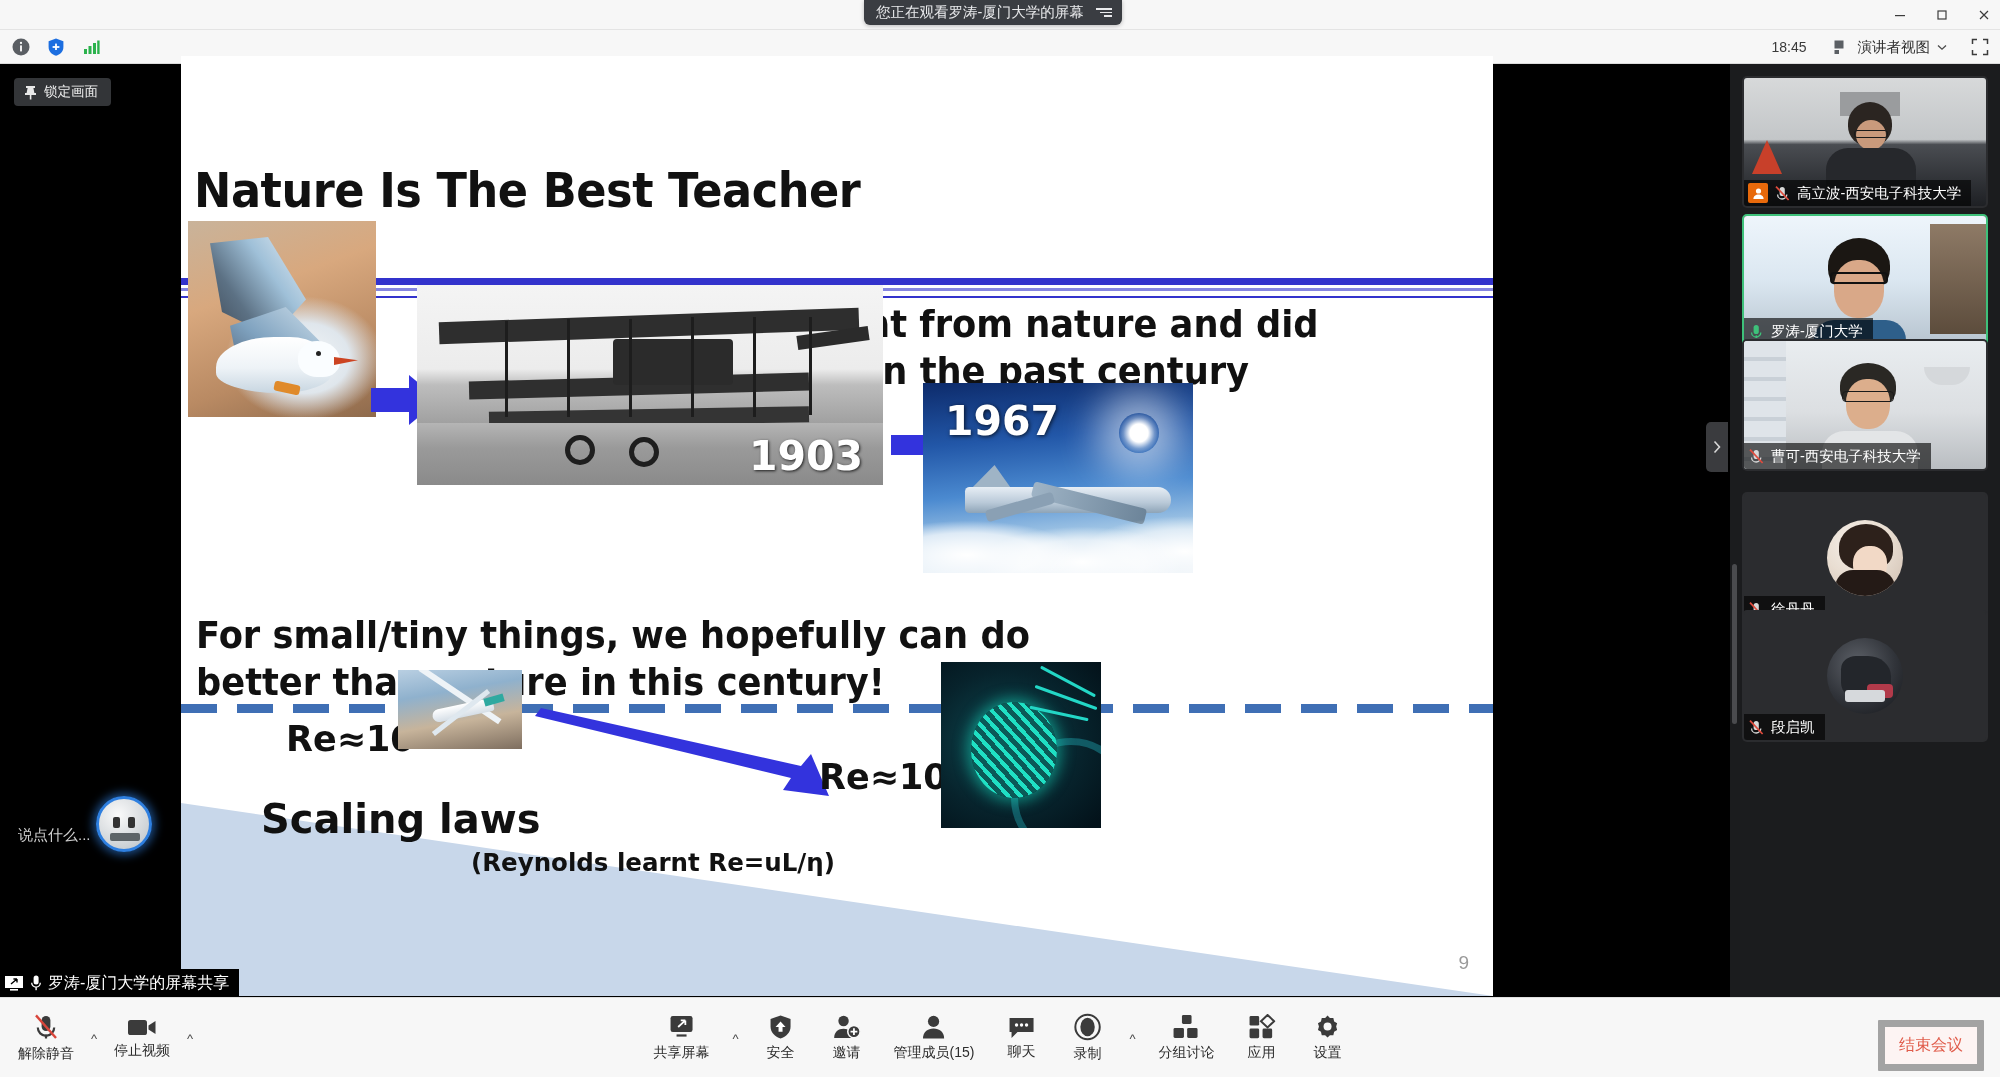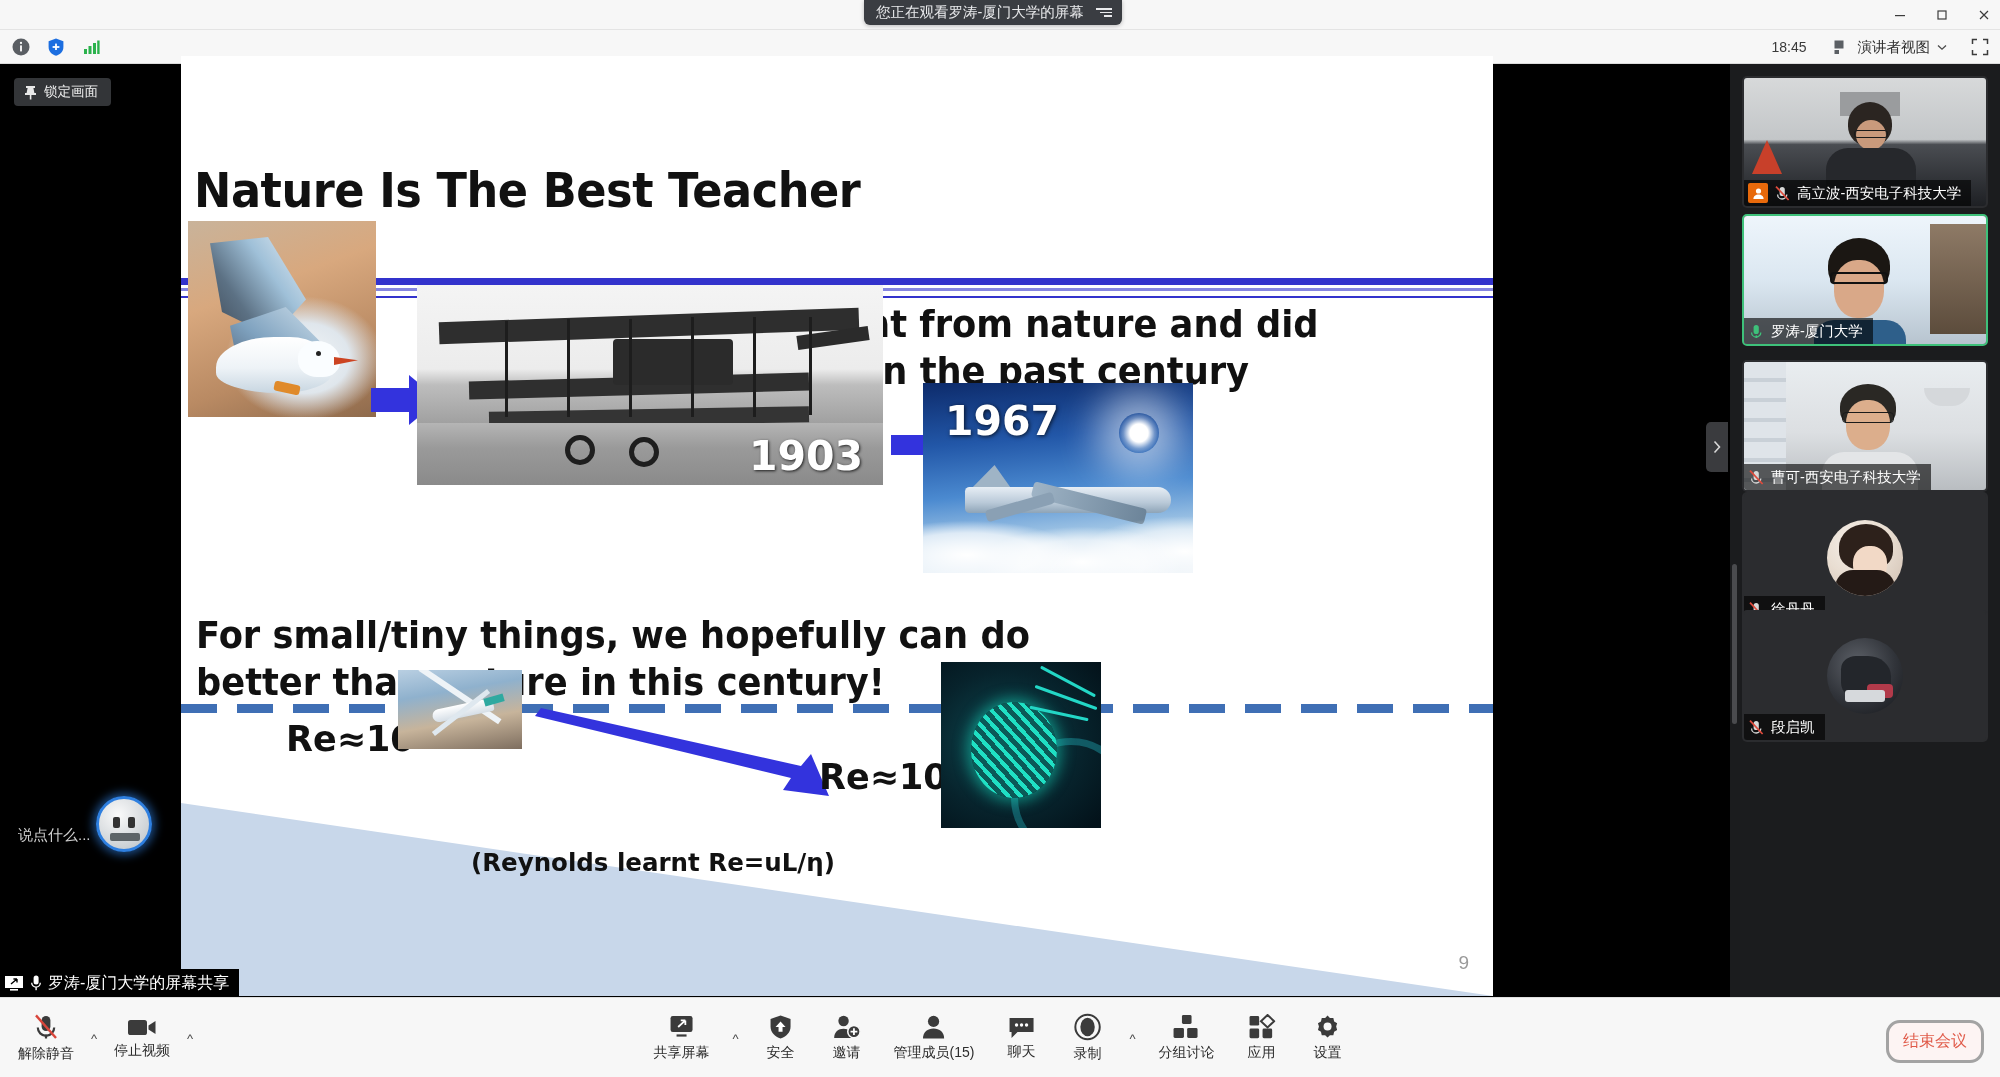--- a/index.html
+++ b/index.html
@@ -264,22 +264,22 @@
 
   
   .toolbar { position:absolute; left:0; top: 997px; width: 2000px; height: 80px; background:#f7f7f7; border-top:1px solid #e0e0e0; }
   .tb-item { display:flex; flex-direction:column; align-items:center; justify-content:center; gap: 4px; cursor:pointer; padding: 4px 10px; border-radius:6px; min-width: 58px; }
   .tb-label { font-size: 14px; color:#2d2d2d; white-space:nowrap; }
   .tb-left { position:absolute; left: 8px; top: 4px; height: 72px; display:flex; align-items:center; gap: 2px; }
   .tb-center { position:absolute; left: 50%; transform: translateX(-50%); top: 4px; height: 72px; display:flex; align-items:center; gap: 8px; }
   .caret-up { width:16px; height:72px; display:flex; align-items:center; justify-content:center; color:#4a4a4a; font-size: 13px; cursor:pointer; }
   .end-btn {
     position:absolute; right: 16px; top: 22px;
-    border: 3px solid #a3a3a3; background:#fdf4f3; color:#e05b4a;
-    border-radius: 14px; font-size: 16px; padding: 8px 14px; cursor:pointer;
+    border: 7px solid #a3a3a3; background:#fdf4f3; color:#e05b4a;
+    border-radius: 1px; font-size: 16px; padding: 8px 14px; cursor:pointer;
   }
   svg { display:block; }
 </style>
 </head>
 <body>
 
 <div id="app">
 
   <div class="titlebar">
     <div class="win-btns">
@@ -459,20 +459,21 @@
         </div>
 
         <div class="micro-img">
           <div class="ring"></div>
           <div class="cell"></div>
           <div class="fl" style="left:96px; top:18px; width:62px; transform:rotate(28deg);"></div>
           <div class="fl" style="left:92px; top:34px; width:66px; transform:rotate(20deg);"></div>
           <div class="fl" style="left:88px; top:50px; width:60px; transform:rotate(12deg);"></div>
         </div>
 
+        <div class="scaling">Scaling laws</div>
         <div class="reynolds">(Reynolds learnt Re=uL/η)</div>
         <div class="slide-num">9</div>
       </div>
     </div>
 
     <div class="chat-widget">
       <span class="chat-ph">说点什么...</span>
       <span class="chat-caret">‹</span>
       <div class="chat-face">
         <span class="e l"></span>
@@ -549,21 +550,21 @@
           <svg width="17" height="17" viewBox="0 0 17 17">
               <rect x="5.6" y="2" width="5.2" height="9" rx="2.6" fill="#3ec17a"></rect>
               <path d="M3.6 9.4a4.6 4.6 0 0 0 9.2 0" stroke="#3ec17a" stroke-width="1.3" fill="none"></path>
               <rect x="7.6" y="12.4" width="1.6" height="2.6" fill="#3ec17a"></rect>
             </svg>
         </span>
         <span class="nm">罗涛-厦门大学</span>
       </div>
     </div>
 
-    <div class="tile" style="top: 296px; height: 132px;">
+    <div class="tile" style="top: 275px; height: 132px;">
       <div class="vid" style="background:linear-gradient(180deg,#e9edf0 0%,#dcdfe2 55%,#b9bdc1 100%);">
         <div style="position:absolute;left:0;top:0;width:42px;height:132px;background:repeating-linear-gradient(180deg,#dfe4e9 0 16px,#c9d0d7 16px 20px);"></div>
         <div style="position:absolute;right:16px;top:26px;width:46px;height:18px;background:#d5d8db;border-radius:0 0 22px 22px;"></div>
         <div style="position:absolute;left:96px;top:22px;width:56px;height:46px;border-radius:50% 50% 42% 42%;background:#2a2824;"></div>
         <div style="position:absolute;left:102px;top:38px;width:44px;height:50px;border-radius:46%;background:#dcae8c;"></div>
         <div style="position:absolute;left:98px;top:50px;width:52px;height:11px;border:1.8px solid #1a1a1a;border-radius:4px;"></div>
         <div style="position:absolute;left:78px;top:90px;width:96px;height:42px;background:#e3e5e7;border-radius:22px 22px 0 0;"></div>
       </div>
       <div class="namebar">
         <span>

